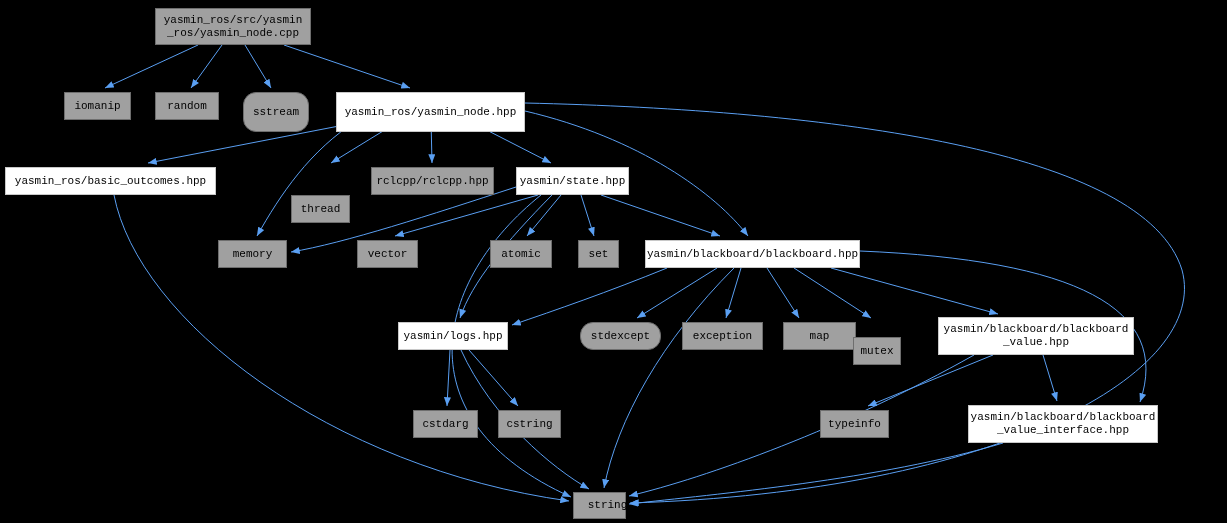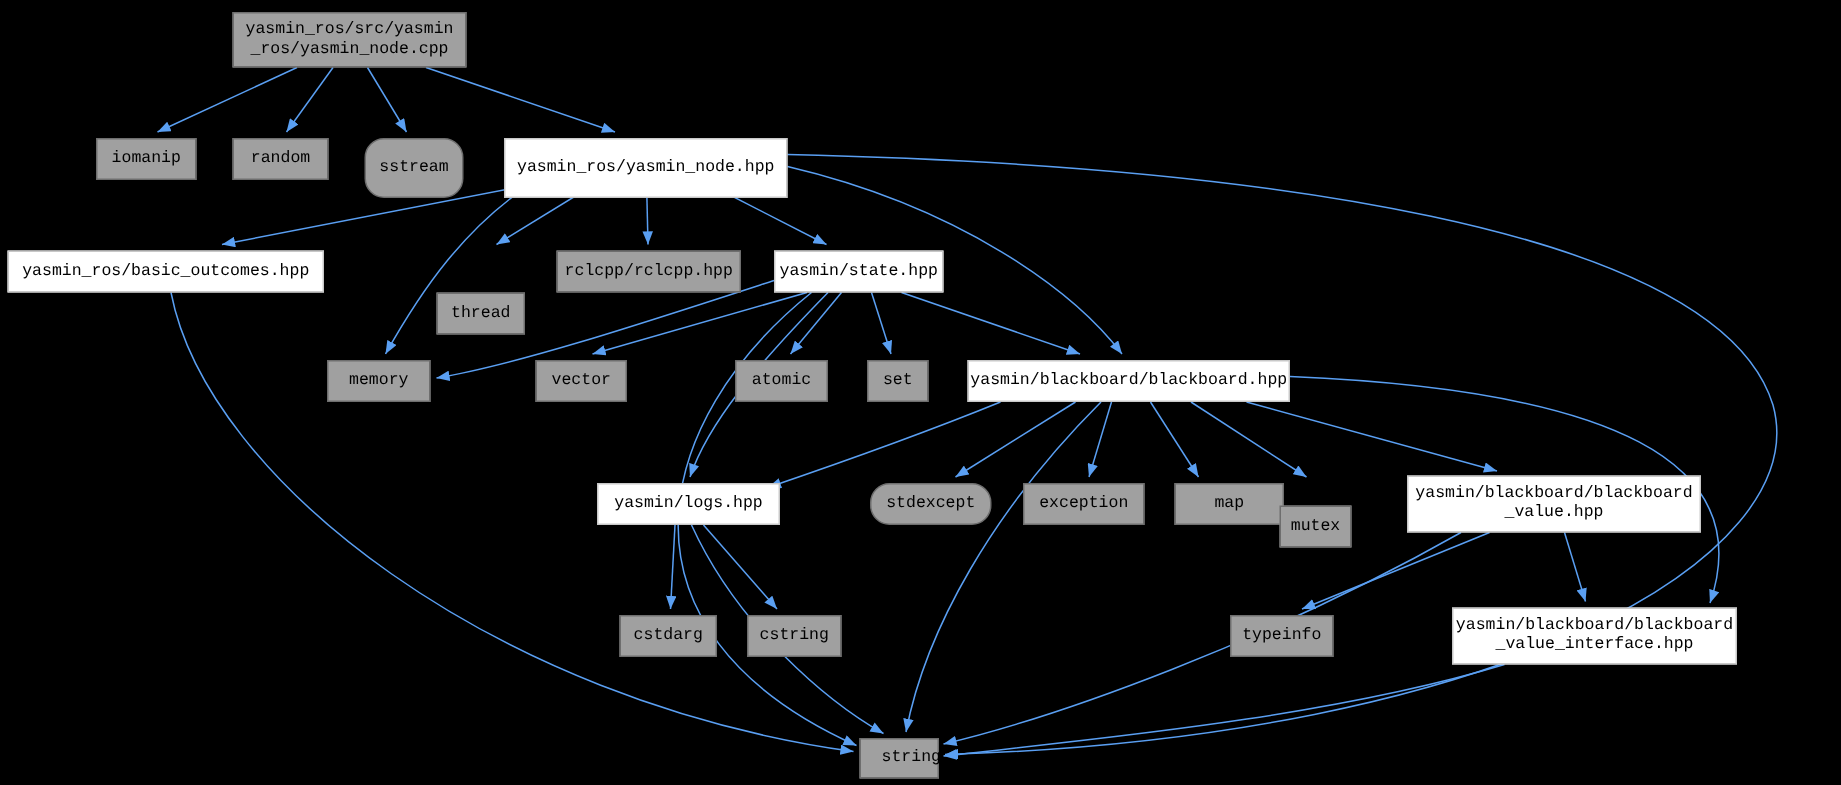--- a/index.html
+++ b/index.html
@@ -115,21 +115,21 @@
   <div class="node gray" style="left:218px; top:240px; width:69px; height:28px;">memory</div>
 
   <div class="node gray" style="left:357px; top:240px; width:61px; height:28px;">vector</div>
 
   <div class="node gray" style="left:490px; top:240px; width:62px; height:28px;">atomic</div>
 
   <div class="node gray" style="left:578px; top:240px; width:41px; height:28px;">set</div>
 
   <div class="node white" style="left:645px; top:240px; width:215px; height:28px;">yasmin/blackboard/blackboard.hpp</div>
 
-  <div class="node white" style="left:398px; top:322px; width:122px; height:28px;">yasmin/logs.hpp</div>
+  <div class="node white" style="left:398px; top:322px; width:110px; height:28px;">yasmin/logs.hpp</div>
 
   <div class="node gray" style="left:580px; top:322px; width:81px; height:28px;border-radius:13px;">stdexcept</div>
 
   <div class="node gray" style="left:682px; top:322px; width:81px; height:28px;">exception</div>
 
   <div class="node gray" style="left:783px; top:322px; width:73px; height:28px;">map</div>
 
   <div class="node gray" style="left:853px; top:322px; width:48px; height:28px;margin-top:15px;">mutex</div>
 
   <div class="node white" style="left:938px; top:317px; width:196px; height:38px;">yasmin/blackboard/blackboard

